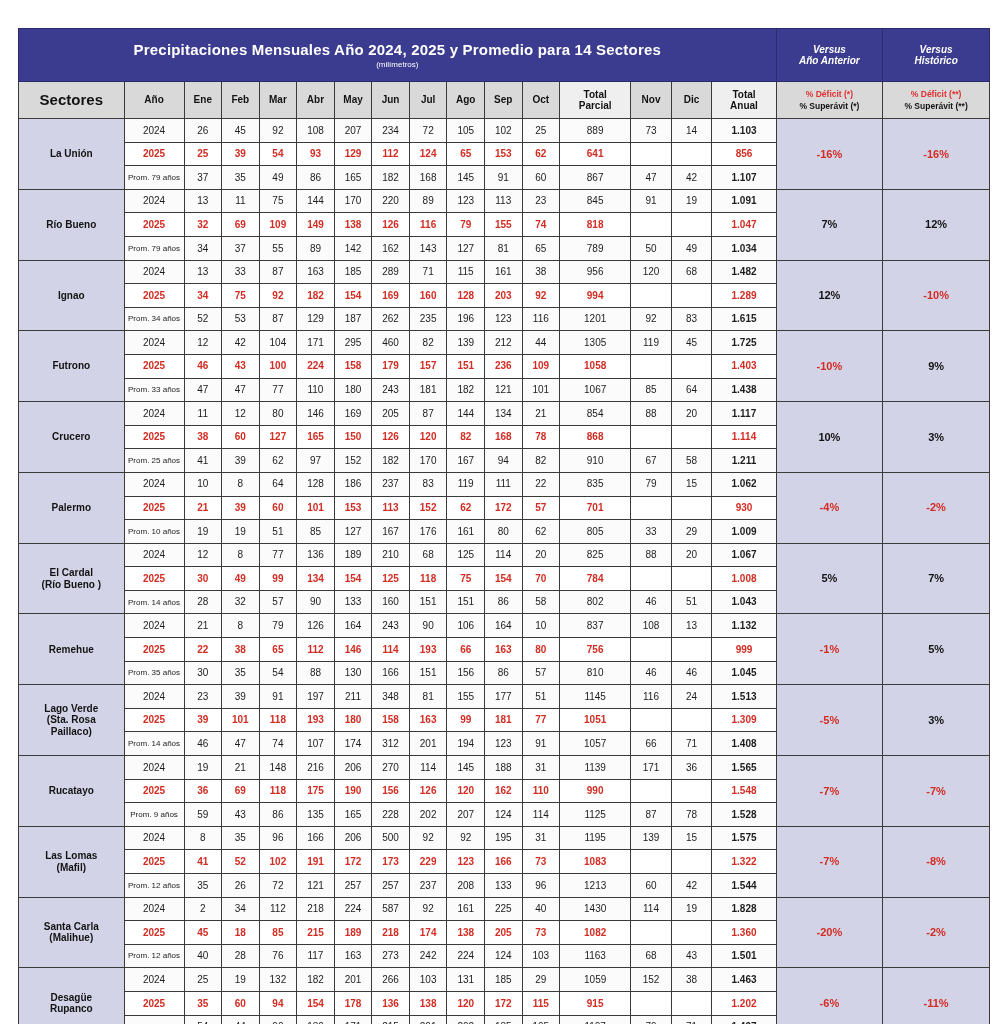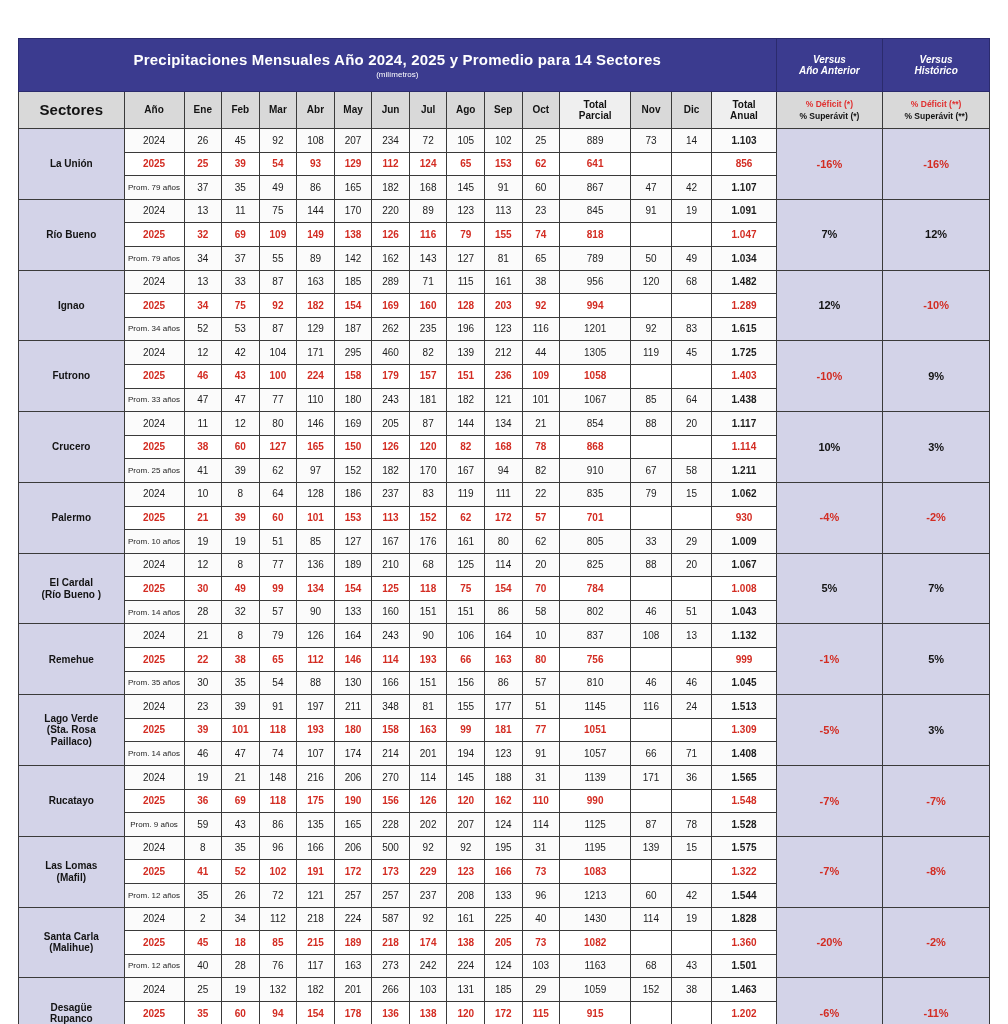--- a/index.html
+++ b/index.html
@@ -6,21 +6,21 @@
   body{
     width:1008px;height:1024px;
     background:#ffffff;
     font-family:"Liberation Sans", sans-serif;
     -webkit-font-smoothing:antialiased;
   }
   #root{
     position:relative;
     width:1008px;height:1024px;
     box-sizing:border-box;
-    padding:38px 18px 0 18px;
+    padding:28px 18px 0 18px;
   }
   table.main{
     border-collapse:collapse;
     table-layout:fixed;
     width:972px;
     font-size:10px;
     color:#1c1c1c;
   }
   table.main td, table.main th{
     border:1px solid #3a3a3a;
@@ -649,21 +649,21 @@
           <td class="rowh"></td>
           <td class="rowh tanual">1.309</td>
         </tr>
         <tr class="rprom">
           <td class="rowh prom">Prom. 14 años</td>
           <td class="rowh">46</td>
           <td class="rowh">47</td>
           <td class="rowh">74</td>
           <td class="rowh">107</td>
           <td class="rowh">174</td>
-          <td class="rowh">214</td>
+          <td class="rowh">312</td>
           <td class="rowh">201</td>
           <td class="rowh">194</td>
           <td class="rowh">123</td>
           <td class="rowh">91</td>
           <td class="rowh tparcial">1057</td>
           <td class="rowh">66</td>
           <td class="rowh">71</td>
           <td class="rowh tanual">1.408</td>
         </tr>
         <tr class="r2024 grp-top">

